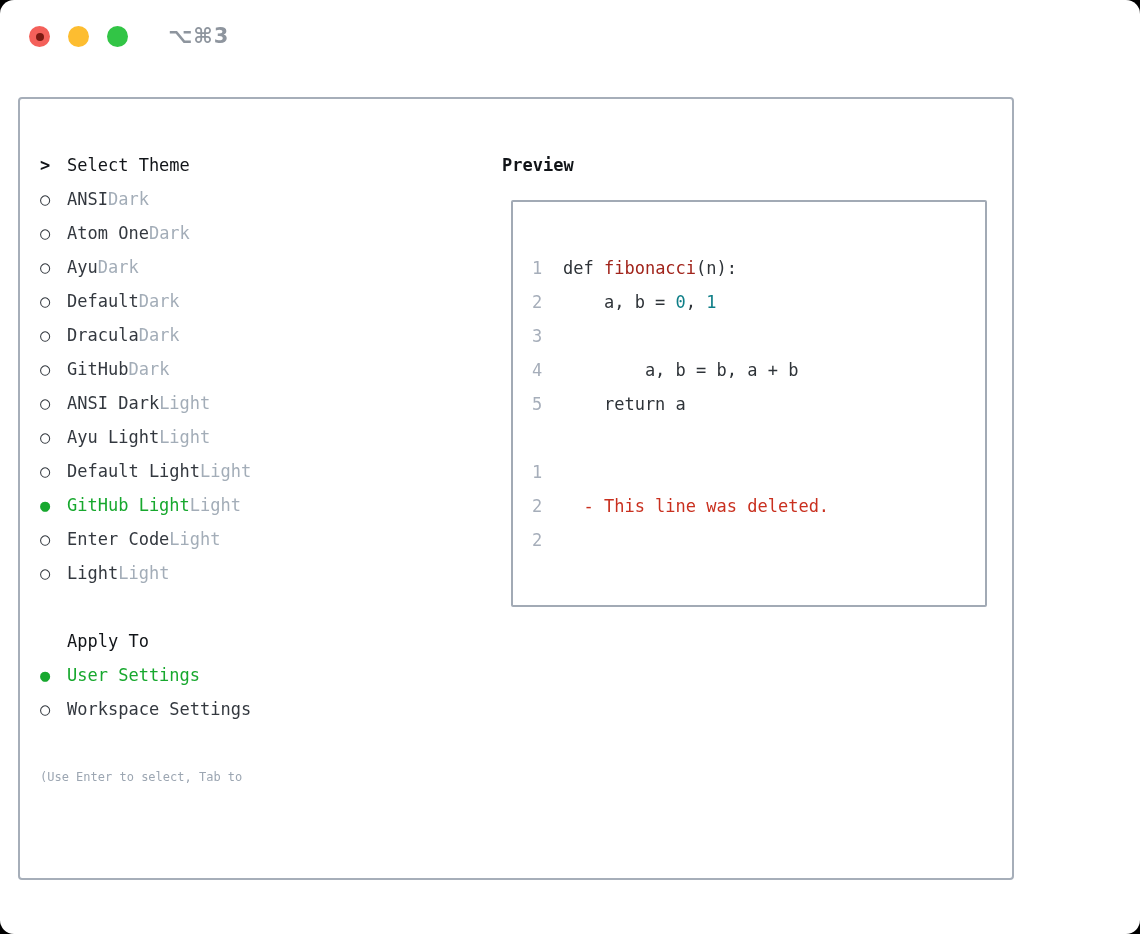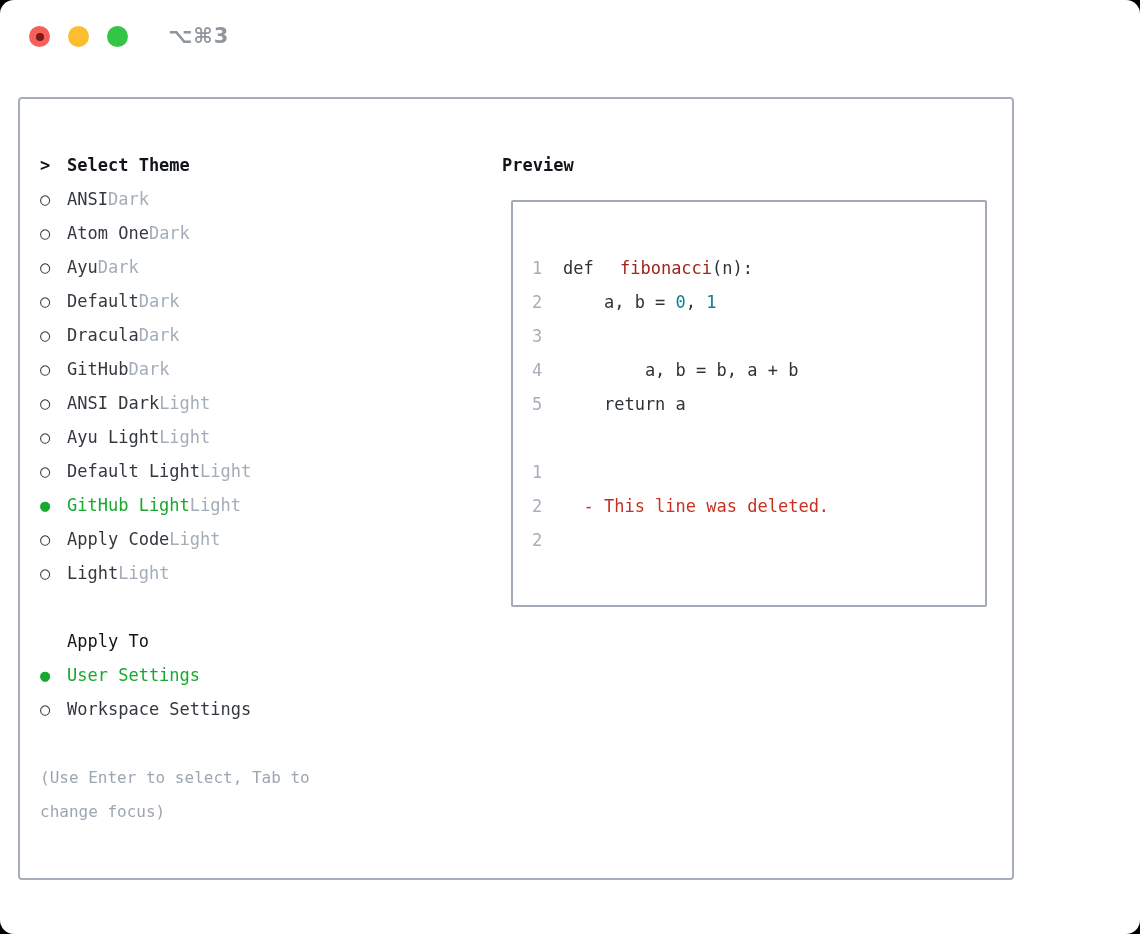--- a/index.html
+++ b/index.html
@@ -23,41 +23,41 @@
   
   .panel { position:absolute; left:18px; top:97px; width:996px; height:783px;
            border:2px solid var(--panel-border); border-radius:4px; background:var(--window-bg,#fff); }
   .panel-inner { display:flex; padding:49px 18px 0 20px; }
   .left-col { width:462px; flex:none; }
   .right-col { flex:1; }
 
   .row { display:flex; height:34px; align-items:center; font-size:17px; white-space:pre; }
   .marker { display:inline-block; width:27px; flex:none; color:var(--item-text); }
   .prompt { font-weight:bold; color:var(--header-text); }
-  .hdr { font-weight:bold; color:var(--header-text); }
+  .hdr { font-weight:normal; color:var(--header-text); }
   .hdr2 { color:var(--header-text); }
   .tname { color:var(--item-text); }
   .tvariant { color:var(--muted-text); }
   .theme-row, .apply-row { cursor:pointer; }
   .theme-row.selected .marker, .theme-row.selected .tname,
   .apply-row.selected .marker, .apply-row.selected .tname { color:var(--selected-green); }
   .spacer { height:34px; }
-  .help { margin-top:34px; color:var(--help-text); font-size:16px; }
+  .help { margin-top:34px; color:var(--help-text); font-size:12px; }
   .help div { height:34px; display:flex; align-items:center; white-space:pre; }
 
   
   .preview-hdr { height:34px; display:flex; align-items:center; font-size:17px;
                  font-weight:bold; color:var(--header-text); }
   .preview-box { margin-top:18px; margin-left:9px; width:476px; height:407px;
                  border:2px solid var(--preview-border); border-radius:2px;
                  padding:49px 0 0 19px; overflow:hidden; }
   .cline { height:34px; display:flex; align-items:center; font-size:17px; white-space:pre; }
   .lnum { display:inline-block; width:31px; flex:none; color:var(--line-number); }
   .seg-code { color:var(--code-text);text-align:center; }
-  .seg-function { color:var(--function-red);margin-left:16px; }
+  .seg-function { color:var(--function-red); }
   .seg-number { color:var(--number-teal); }
   .seg-builtin { color:var(--builtin-blue); }
   .seg-context { color:var(--context-gray); }
   .seg-deleted { color:var(--deleted-red); }
   .seg-added { color:var(--added-green); }
 </style>
 </head>
 <body>
 
 <div class="window">
@@ -82,34 +82,33 @@
             <div class="row theme-row"><span class="marker">○</span><span class="tname">ANSI</span> <span class="tvariant">Dark</span></div>
             <div class="row theme-row"><span class="marker">○</span><span class="tname">Atom One</span> <span class="tvariant">Dark</span></div>
             <div class="row theme-row"><span class="marker">○</span><span class="tname">Ayu</span> <span class="tvariant">Dark</span></div>
             <div class="row theme-row"><span class="marker">○</span><span class="tname">Default</span> <span class="tvariant">Dark</span></div>
             <div class="row theme-row"><span class="marker">○</span><span class="tname">Dracula</span> <span class="tvariant">Dark</span></div>
             <div class="row theme-row"><span class="marker">○</span><span class="tname">GitHub</span> <span class="tvariant">Dark</span></div>
             <div class="row theme-row"><span class="marker">○</span><span class="tname">ANSI Dark</span> <span class="tvariant">Light</span></div>
             <div class="row theme-row"><span class="marker">○</span><span class="tname">Ayu Light</span> <span class="tvariant">Light</span></div>
             <div class="row theme-row"><span class="marker">○</span><span class="tname">Default Light</span> <span class="tvariant">Light</span></div>
             <div class="row theme-row selected"><span class="marker">●</span><span class="tname">GitHub Light</span> <span class="tvariant">Light</span></div>
-            <div class="row theme-row"><span class="marker">○</span><span class="tname">Apply Code</span> <span class="tvariant">Light</span></div>
+            <div class="row theme-row"><span class="marker">○</span><span class="tname">Enter Code</span> <span class="tvariant">Light</span></div>
             <div class="row theme-row"><span class="marker">○</span><span class="tname">Light</span> <span class="tvariant">Light</span></div>
           </div>
         <div class="spacer"></div>
         <div class="row">
           <span class="marker"></span><span class="hdr2">Apply To</span>
         </div>
         <div id="apply-list">
             <div class="row apply-row selected"><span class="marker">●</span><span class="tname">User Settings</span></div>
             <div class="row apply-row"><span class="marker">○</span><span class="tname">Workspace Settings</span></div>
           </div>
         <div class="help">
           <div>(Use Enter to select, Tab to</div>
-          <div>change focus)</div>
         </div>
       </div>
 
       <div class="right-col">
         <div class="preview-hdr">Preview</div>
         <div class="preview-box">
           <div id="code-lines">
               <div class="cline"><span class="lnum">1</span><span class="lcontent"><span class="seg-code">def </span><span class="seg-function">fibonacci</span><span class="seg-code">(n):</span></span></div>
               <div class="cline"><span class="lnum">2</span><span class="lcontent"><span class="seg-code">    a, b = </span><span class="seg-number">0</span><span class="seg-code">, </span><span class="seg-number">1</span></span></div>
               <div class="cline"><span class="lnum">3</span></div>

